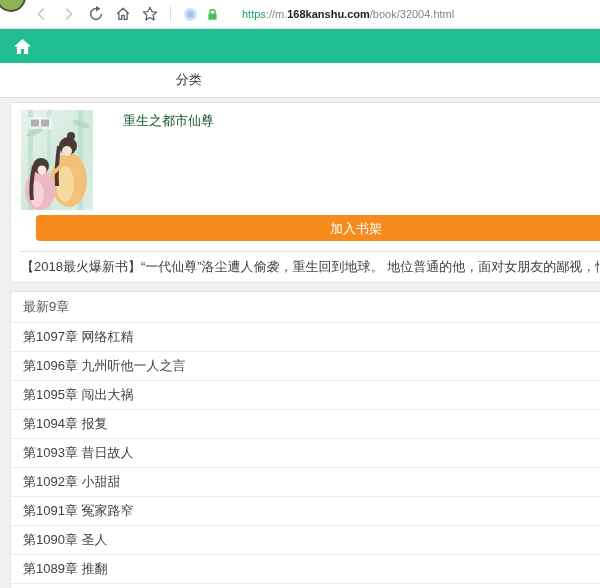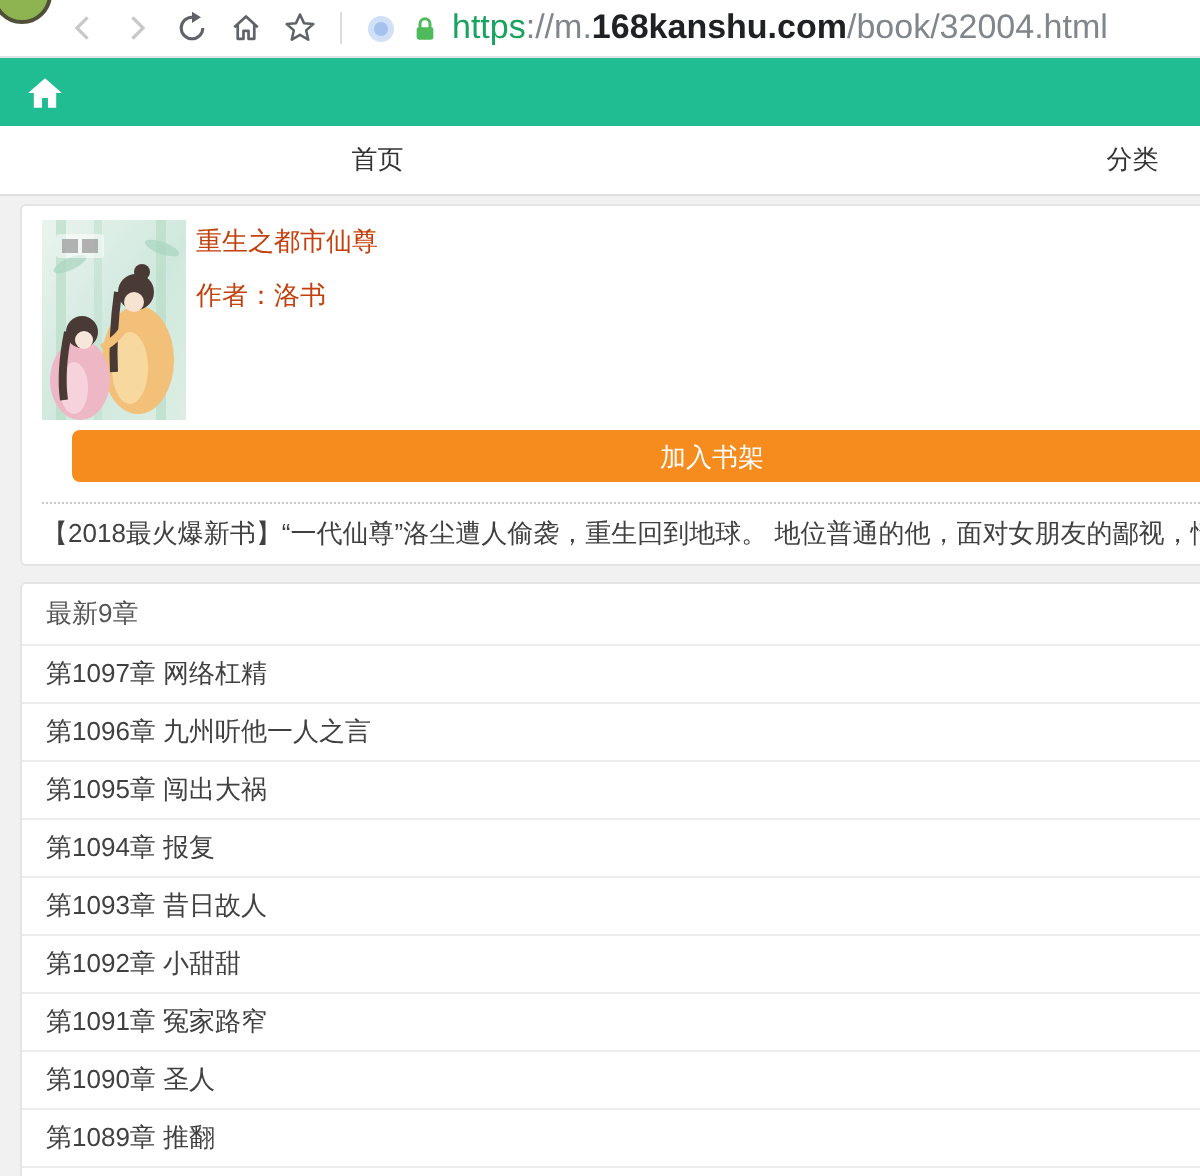--- a/index.html
+++ b/index.html
@@ -14,38 +14,38 @@
   .tbtn svg{display:block;}
   .b-back{margin-left:32px;}
   .b-fwd{margin-left:6px;}
   .b-re{margin-left:8px;}
   .b-home{margin-left:7px;}
   .b-star{margin-left:7px;}
   .tsep{width:1px;height:16px;background:#dadce0;margin-left:10px;}
   .sitedot{width:13px;height:13px;border-radius:50%;background:#cfe0f8;margin-left:13px;position:relative;}
   .sitedot::after{content:"";position:absolute;left:3px;top:3px;width:7px;height:7px;border-radius:50%;background:#a3c2ee;}
   .locki{margin-left:8px;display:flex;}
-  .urlbar{margin-left:6px;font-size:17px;white-space:nowrap;letter-spacing:0;}
+  .urlbar{margin-left:22px;font-size:11px;white-space:nowrap;letter-spacing:0;}
   .u-scheme{color:#1aa260;}
   .u-gray{color:#80868b;}
   .u-domain{color:#202124;font-weight:700;}
 
   
   .page{width:755px;}
   .site-header{height:34px;background:#20bd93;display:flex;align-items:center;padding-left:13px;box-sizing:border-box;}
   .navbar{height:34px;background:#fff;border-bottom:1px solid #dedede;display:flex;}
   .nav-item{width:50%;text-align:center;line-height:34px;font-size:13px;color:#333;cursor:pointer;}
 
   .pbody{padding:4px 0 0 10px;}
   .card{background:#fff;border:1px solid #e4e4e4;border-radius:3px;width:735px;box-sizing:border-box;}
   .book-card{padding:7px 10px 9px;overflow:hidden;}
   .book-main{display:flex;height:100px;}
   .cover{width:72px;height:100px;flex:none;position:relative;cursor:pointer;}
   .cover svg{display:block;}
-  .info{margin-left:5px;padding-top:2px;font-size:13px;color:#c2410c;}
+  .info{margin-left:30px;padding-top:2px;font-size:13px;color:#14532d;}
   .info .line{height:14px;margin-bottom:13px;white-space:nowrap;}
   .shelf-btn{display:block;margin:5px 58px 0 15px;height:26px;line-height:26px;border:none;border-radius:4px;
              background:#f78c1e;color:#fff;text-align:center;font-size:13px;width:calc(100% - 73px);cursor:pointer;}
   .dotted{border-top:1px dotted #c8c8c8;margin-top:10px;}
   .desc{margin-top:6px;font-size:13px;color:#404040;white-space:nowrap;height:15px;}
 
   .chapter-card{margin-top:8px;padding-bottom:30px;}
   .ch-header{padding:0 12px;line-height:30px;font-size:13px;color:#555;border-bottom:1px solid #ececec;}
   .ch-row{padding:0 12px;line-height:28px;font-size:13px;color:#404040;border-bottom:1px solid #ececec;cursor:pointer;white-space:nowrap;}
 </style>
@@ -98,21 +98,20 @@
 
   <div class="page">
 
     <div class="site-header">
       <svg width="19" height="17" viewBox="0 0 18 16">
         <path d="M9 1 L17 8 H14.3 V15 H10.4 V10.4 H7.6 V15 H3.7 V8 H1 Z" fill="#ffffff"></path>
       </svg>
     </div>
 
     <div class="navbar">
-      <div class="nav-item">首页</div>
       <div class="nav-item">分类</div>
     </div>
 
     <div class="pbody">
 
       <div class="card book-card">
         <div class="book-main">
           <div class="cover">
             <svg width="72" height="100" viewBox="0 0 72 100">
               <defs>
@@ -140,21 +139,20 @@
               <circle cx="21" cy="60" r="4.5" fill="#f7e6da"></circle>
               <path d="M13 56 q-4 20 -2 34" stroke="#4a3a35" stroke-width="4" fill="none"></path>
               <path d="M30 64 q8 -4 14 -14" stroke="#f2c078" stroke-width="4" fill="none"></path>
               <rect x="7" y="7" width="24" height="12" rx="2" fill="#ffffff" opacity="0.55"></rect>
               <rect x="10" y="9.5" width="8" height="7" fill="#9a9a9a" opacity="0.75"></rect>
               <rect x="20" y="9.5" width="8" height="7" fill="#9a9a9a" opacity="0.75"></rect>
             </svg>
           </div>
           <div class="info">
             <div class="line">重生之都市仙尊</div>
-            <div class="line"><span>作者：</span><span>洛书</span></div>
           </div>
         </div>
 
         <button class="shelf-btn">加入书架</button>
 
         <div class="dotted"></div>
         <div class="desc">【2018最火爆新书】“一代仙尊”洛尘遭人偷袭，重生回到地球。 地位普通的他，面对女朋友的鄙视，情敌的嘲讽，父母</div>
       </div>
 
       <div class="card chapter-card">

